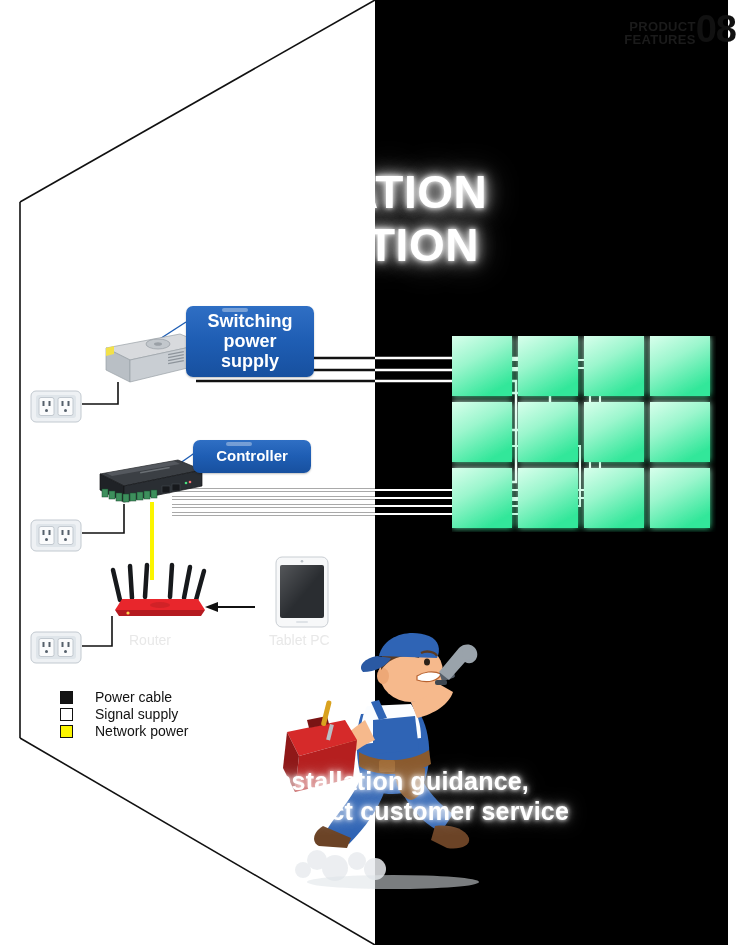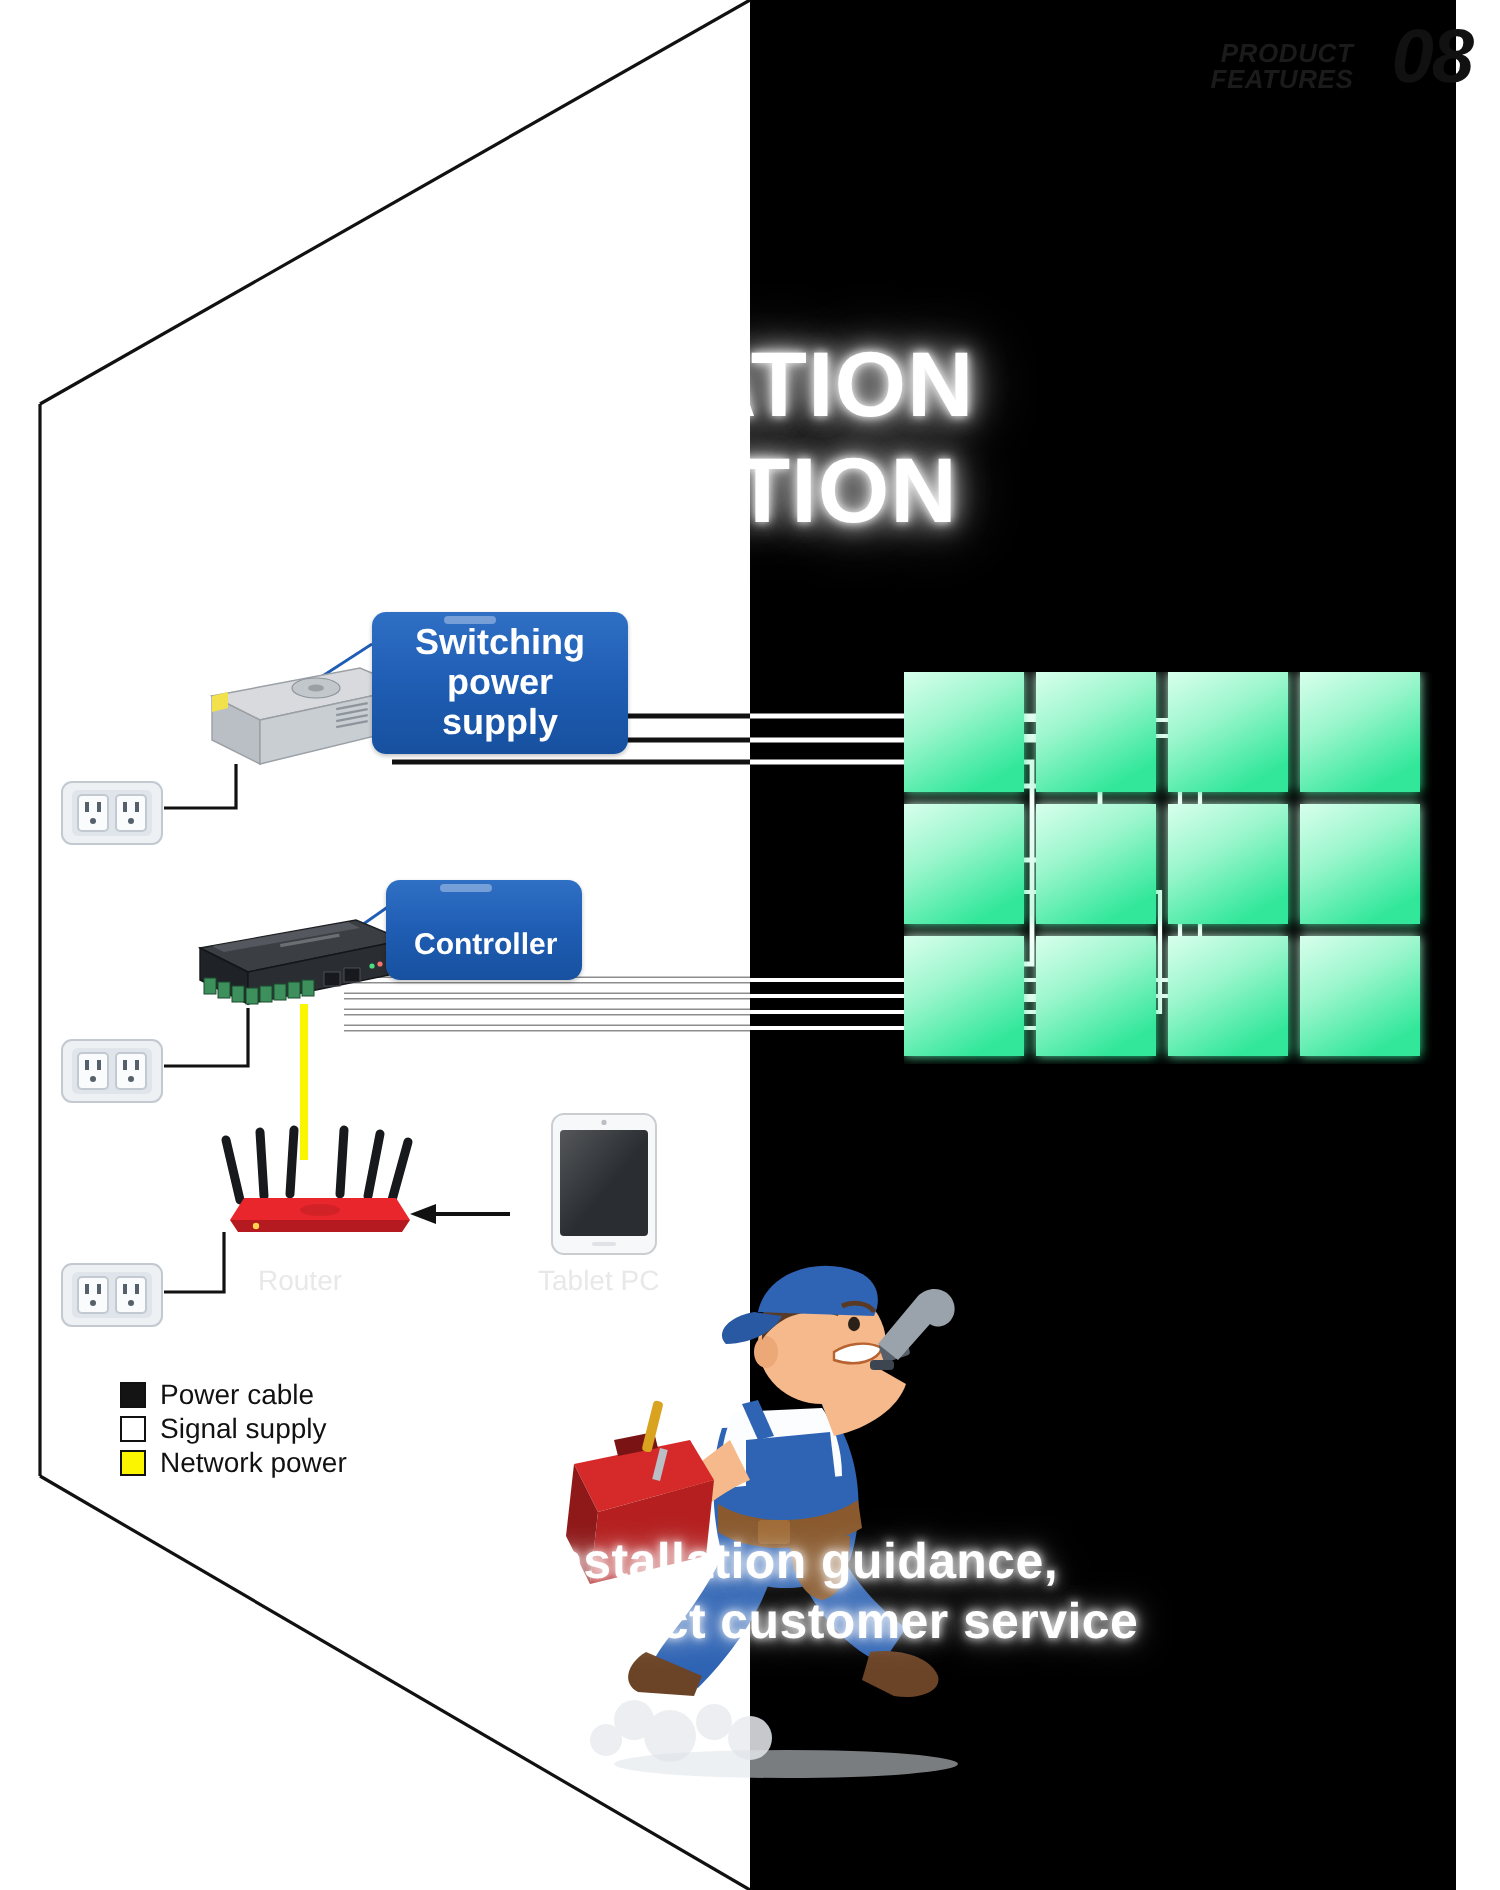--- a/index.html
+++ b/index.html
@@ -9,23 +9,22 @@
     background:#ffffff;
     position:relative;
     overflow:hidden;
   }
   #stage { position:absolute; inset:0; width:750px; height:945px; }
   .abs { position:absolute; }
 
   
   #header-badge {
     right:14px; top:8px;
-    display:flex; align-items:flex-end; gap:19px;
+    display:flex; align-items:flex-end; gap:0;
     line-height:1;
-    font-style:italic;
   }
   #header-text { text-align:right; }
   #header-text .ln {
     display:block;
     font-size:13px; font-weight:700; letter-spacing:.3px;
     color:#1b1b1b; line-height:1.02;
   }
   #header-num {
     font-size:38px; font-weight:800; color:#111;
     letter-spacing:-1px; position:relative; top:2px;
@@ -61,34 +60,34 @@
     padding:5px 14px 6px;
     line-height:1.12;
     box-shadow:0 1px 2px rgba(0,0,0,.25);
   }
   .callout::before {
     content:"";
     position:absolute; left:28%; top:2px; width:26px; height:4px;
     background:rgba(255,255,255,.35); border-radius:2px;
   }
   #callout-psu { left:186px; top:306px; width:128px; font-size:18px; }
-  #callout-ctl { left:193px; top:440px; width:98px; font-size:15px; padding-top:25px; padding-bottom:8px;}
+  #callout-ctl { left:193px; top:440px; width:118px; font-size:15px; padding-top:8px; padding-bottom:8px;}
 
   
   .dev-label {
     font-size:14px; color:#e8e8e8; font-weight:400;
     text-shadow:0 0 3px rgba(255,255,255,.9), 0 0 7px rgba(255,255,255,.6);
     white-space:nowrap;
   }
   #label-router { left:129px; top:632px; }
   #label-tablet { left:269px; top:632px; }
 
   
   #legend { left:60px; top:690px; }
-  .legend-row { display:flex; align-items:center; gap:7px; margin-bottom:3px; }
+  .legend-row { display:flex; align-items:center; gap:22px; margin-bottom:3px; }
   .legend-sw { width:13px; height:13px; border:1px solid #111; display:block; }
   .legend-lbl { font-size:14px; color:#111; line-height:1; }
 
   
   #tagline { left:0; top:766px; width:750px; text-align:center; pointer-events:none; }
   #tagline .tg {
     display:block; font-size:25px; font-weight:700; color:#fff;
     line-height:1.2; letter-spacing:.2px;
     text-shadow:
       0 0 4px rgba(255,255,255,.9),

